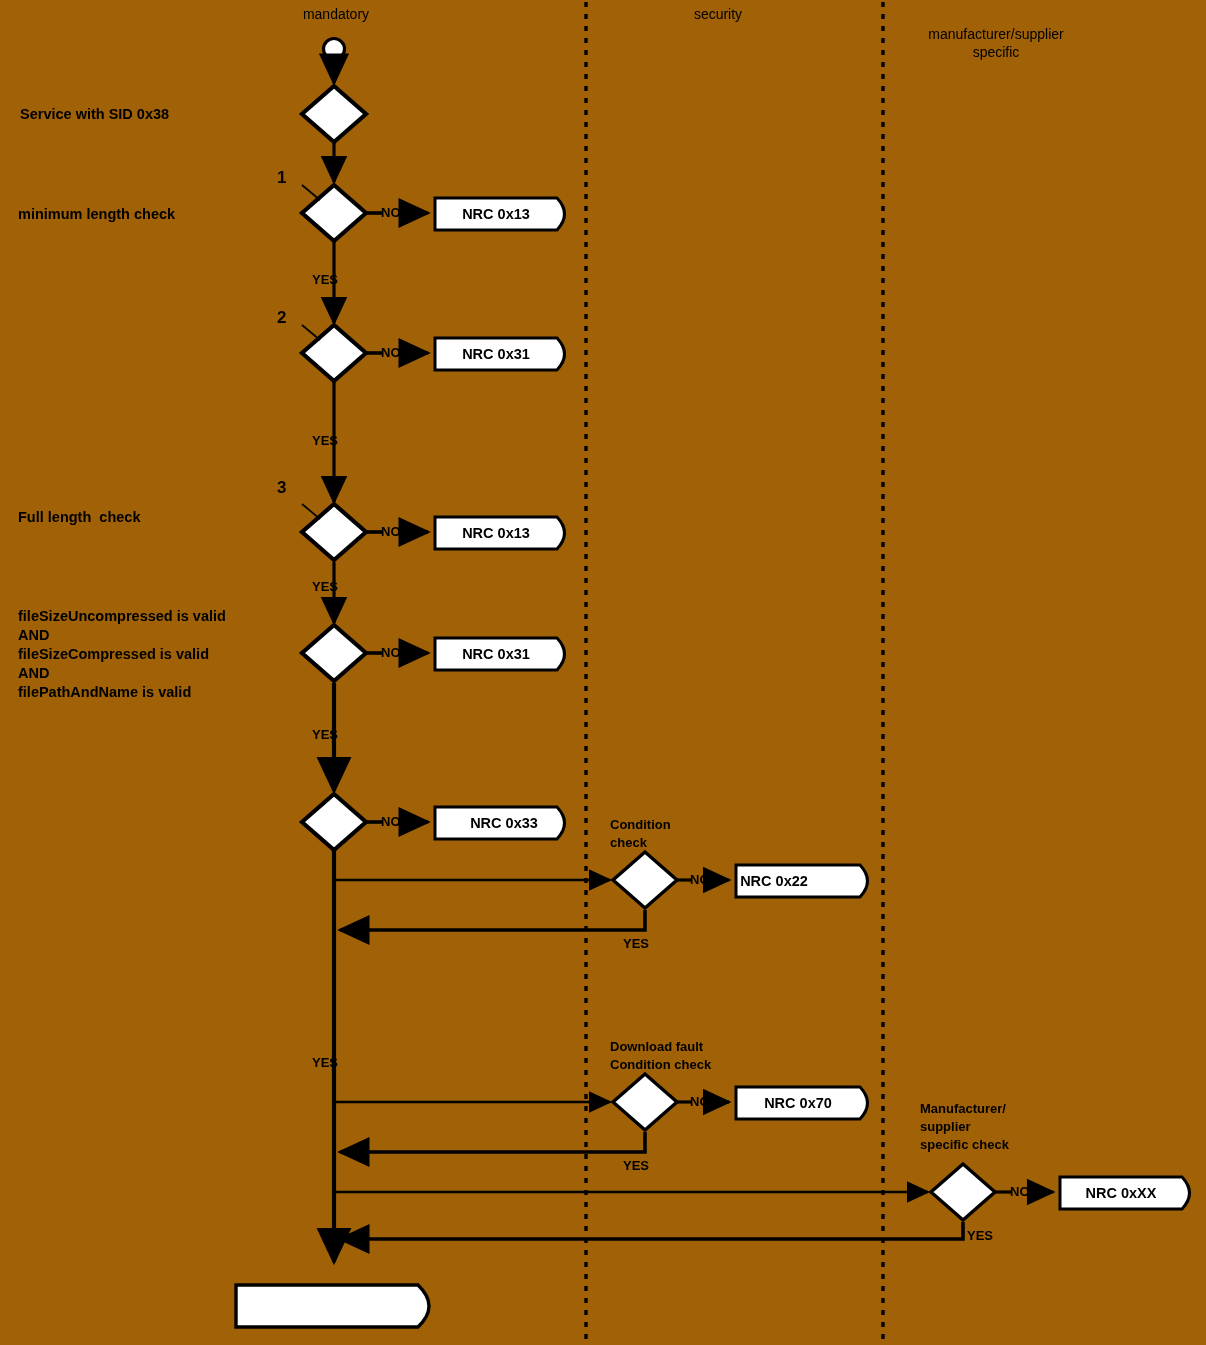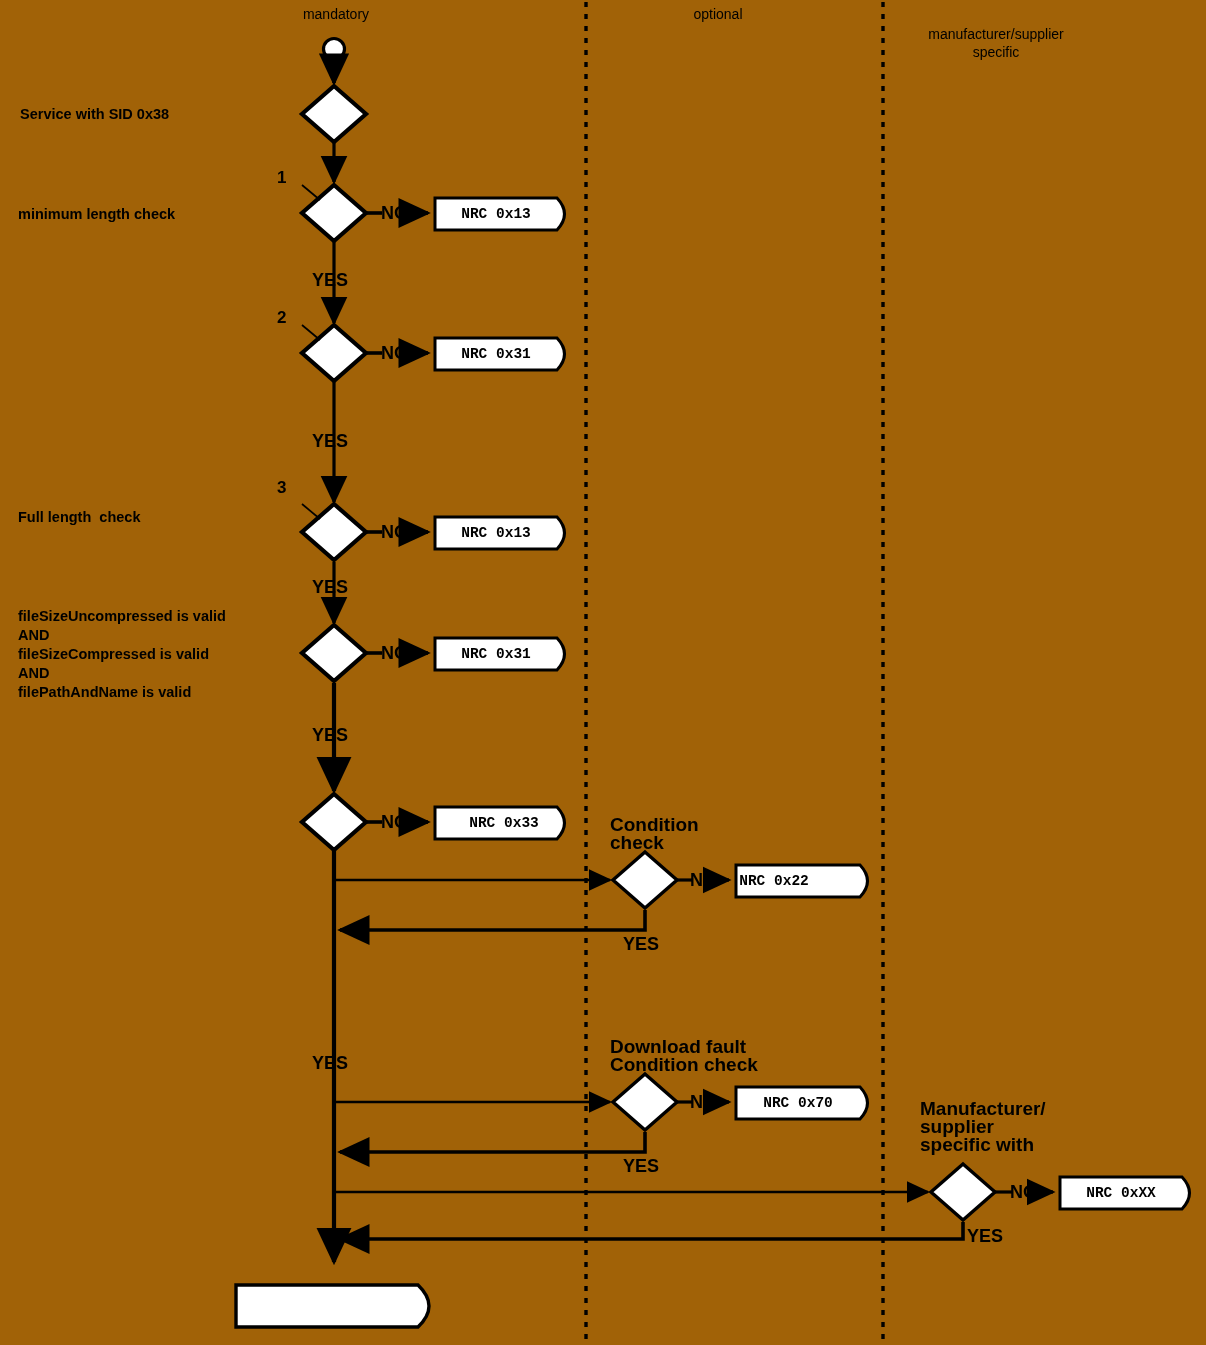--- a/index.html
+++ b/index.html
@@ -26,48 +26,48 @@
     font-weight:normal;
     font-size:14px;
     line-height:18px;
     text-align:center;
     font-family:"Liberation Sans","DejaVu Sans",sans-serif;
   }
   .edge-lbl{
     position:absolute;
     color:#000;
     font-weight:bold;
-    font-size:18px;
+    font-size:13px;
     line-height:16px;
     white-space:pre;
     font-family:"Liberation Sans","DejaVu Sans",sans-serif;
   }
   .num-lbl{
     position:absolute;
     color:#000;
     font-weight:bold;
     font-size:17px;
     line-height:18px;
     font-family:"Liberation Sans","DejaVu Sans",sans-serif;
   }
   .nrc-text{
     position:absolute;
     color:#000;
     font-weight:bold;
     font-size:14.5px;
     line-height:16px;
     text-align:center;
     white-space:pre;
-    font-family:Liberation Mono, monospace;
+    font-family:Liberation Sans, sans-serif;
   }
   .note{
     position:absolute;
     color:#000;
     font-weight:bold;
-    font-size:19px;
+    font-size:13px;
     line-height:18px;
     white-space:pre;
     font-family:"Liberation Sans","DejaVu Sans",sans-serif;
   }
 </style>
 </head>
 <body>
 
 <div id="canvas">
 
@@ -151,21 +151,21 @@
       <path d="M435,638 L557,638 Q572,654 557,670 L435,670 Z"></path>
       <path d="M435,807 L557,807 Q572,823 557,839 L435,839 Z"></path>
       <path d="M736,865 L860,865 Q875,881 860,897 L736,897 Z"></path>
       <path d="M736,1087 L860,1087 Q875,1103 860,1119 L736,1119 Z"></path>
       <path d="M1060,1177 L1182,1177 Q1197,1193 1182,1209 L1060,1209 Z"></path>
       <path d="M236,1285 L418,1285 Q440,1306 418,1327 L236,1327 Z" stroke-width="3.4"></path>
     </g>
   </svg>
 
   <div class="col-head" style="left:236px;top:5px;width:200px;">mandatory</div>
-  <div class="col-head" style="left:618px;top:5px;width:200px;">optional</div>
+  <div class="col-head" style="left:618px;top:5px;width:200px;">security</div>
   <div class="col-head" style="left:898px;top:5px;width:196px;white-space:pre-line;margin-top:20px;">manufacturer/supplier
 specific</div>
 
   <div class="lbl" style="left:20px;top:105px;">Service with SID 0x38</div>
   <div class="lbl" style="left:18px;top:205px;">minimum length check</div>
   <div class="lbl" style="left:18px;top:508px;text-align:right;">Full length  check</div>
   <div class="lbl" style="left:18px;top:607px;">fileSizeUncompressed is valid
 AND
 fileSizeCompressed is valid
 AND
@@ -192,21 +192,21 @@
   <div class="edge-lbl" style="left:312px;top:1055px;">YES</div>
   <div class="edge-lbl" style="left:623px;top:1158px;">YES</div>
   <div class="edge-lbl" style="left:967px;top:1228px;">YES</div>
 
   <div class="note" style="left:610px;top:816px;">Condition
 check</div>
   <div class="note" style="left:610px;top:1038px;">Download fault
 Condition check</div>
   <div class="note" style="left:920px;top:1100px;">Manufacturer/
 supplier
-specific with</div>
+specific check</div>
 
   <div class="nrc-text" style="left:435px;top:206px;width:122px;">NRC 0x13</div>
   <div class="nrc-text" style="left:435px;top:346px;width:122px;">NRC 0x31</div>
   <div class="nrc-text" style="left:435px;top:525px;width:122px;">NRC 0x13</div>
   <div class="nrc-text" style="left:435px;top:646px;width:122px;">NRC 0x31</div>
   <div class="nrc-text" style="left:435px;top:815px;width:122px;padding-left:8px;">NRC 0x33</div>
   <div class="nrc-text" style="left:712px;top:873px;width:124px;">NRC 0x22</div>
   <div class="nrc-text" style="left:736px;top:1095px;width:124px;">NRC 0x70</div>
   <div class="nrc-text" style="left:1060px;top:1185px;width:122px;">NRC 0xXX</div>
 

